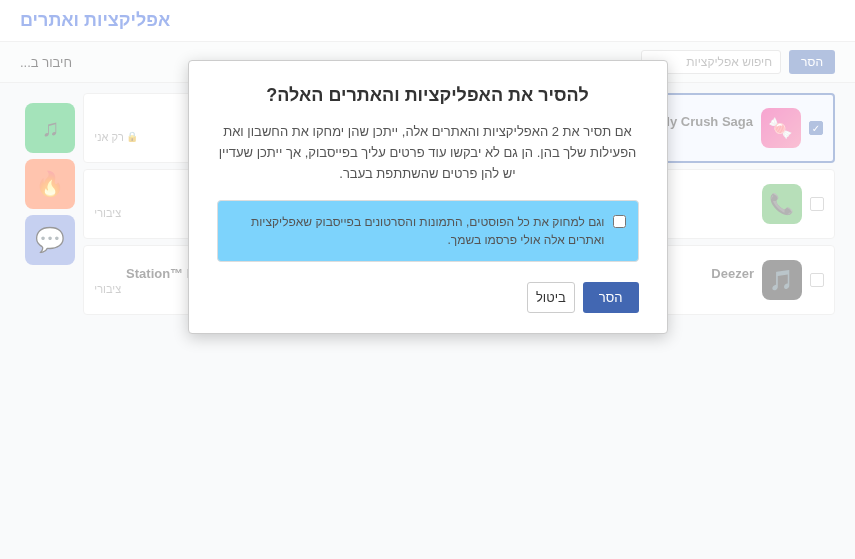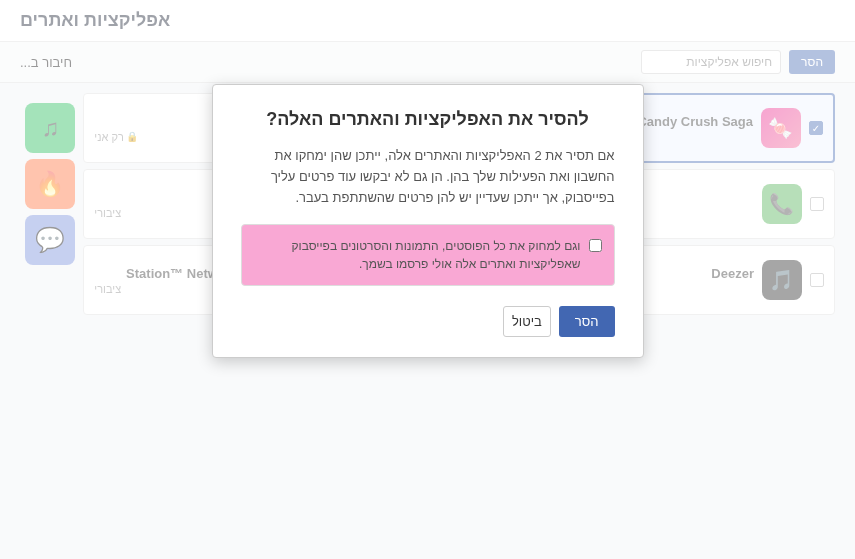--- a/index.html
+++ b/index.html
@@ -20,21 +20,21 @@
       background: #fff;
       border-bottom: 1px solid #ddd;
       padding: 10px 20px;
       display: flex;
       justify-content: flex-end;
       align-items: center;
     }
     .top-bar-title {
       font-size: 18px;
       font-weight: bold;
-      color: #0f172a;
+      color: #1d4ed8;
     }
 
     
     .sub-toolbar {
       background: #f6f7f8;
       border-bottom: 1px solid #ddd;
       padding: 8px 20px;
       display: flex;
       align-items: center;
       justify-content: space-between;
@@ -169,44 +169,43 @@
       align-items: flex-start;
       justify-content: center;
       padding-top: 60px;
       z-index: 100;
     }
     .modal {
       background: #fff;
       border: 1px solid #ccc;
       border-radius: 4px;
       box-shadow: 0 4px 16px rgba(0,0,0,0.2);
-      width: 432px;
+      width: 480px;
       padding: 24px 28px 20px;
       direction: rtl;
-      margin-top: 24px;
     }
     .modal-title {
       font-size: 18px;
       font-weight: bold;
       color: #333;
       text-align: center;
       margin-bottom: 16px;
     }
     .modal-body {
       font-size: 13px;
       color: #555;
       line-height: 1.6;
-      text-align: right;
+      text-align: center;
       margin-bottom: 16px;
     }
     .modal-checkbox-row {
       display: flex;
       align-items: flex-start;
       gap: 8px;
-      background: #f9a8d4;
+      background: #7dd3fc;
       border: 1px solid #ddd;
       border-radius: 4px;
       padding: 12px;
       margin-bottom: 20px;
       text-align: right;
       direction: rtl;
     }
     .modal-checkbox-row input[type="checkbox"] {
       margin-top: 2px;
       flex-shrink: 0;

